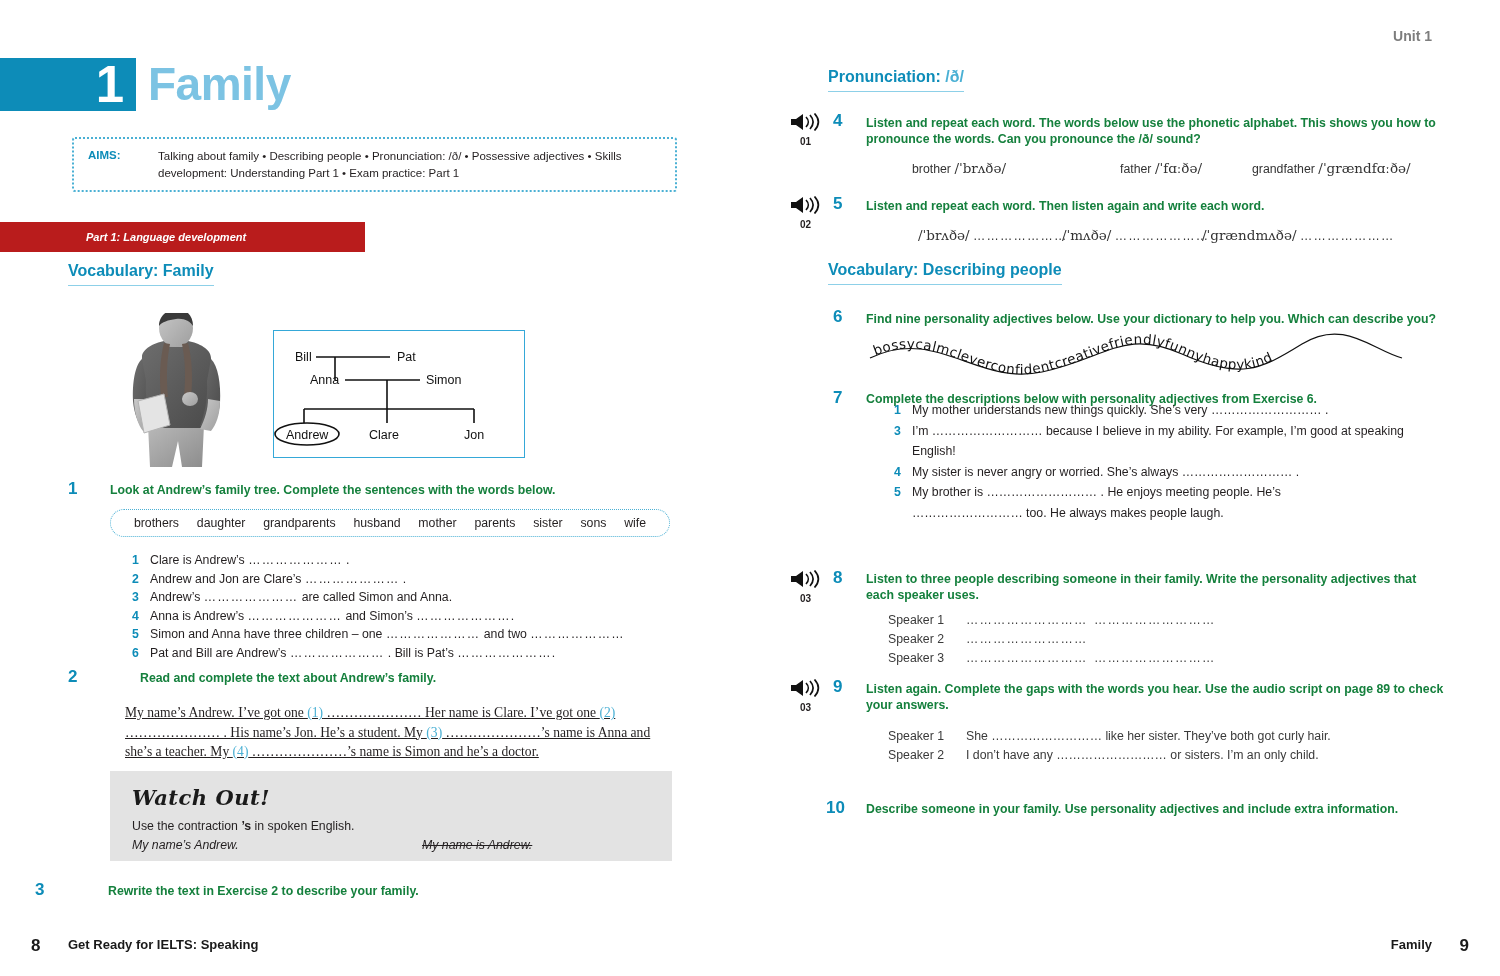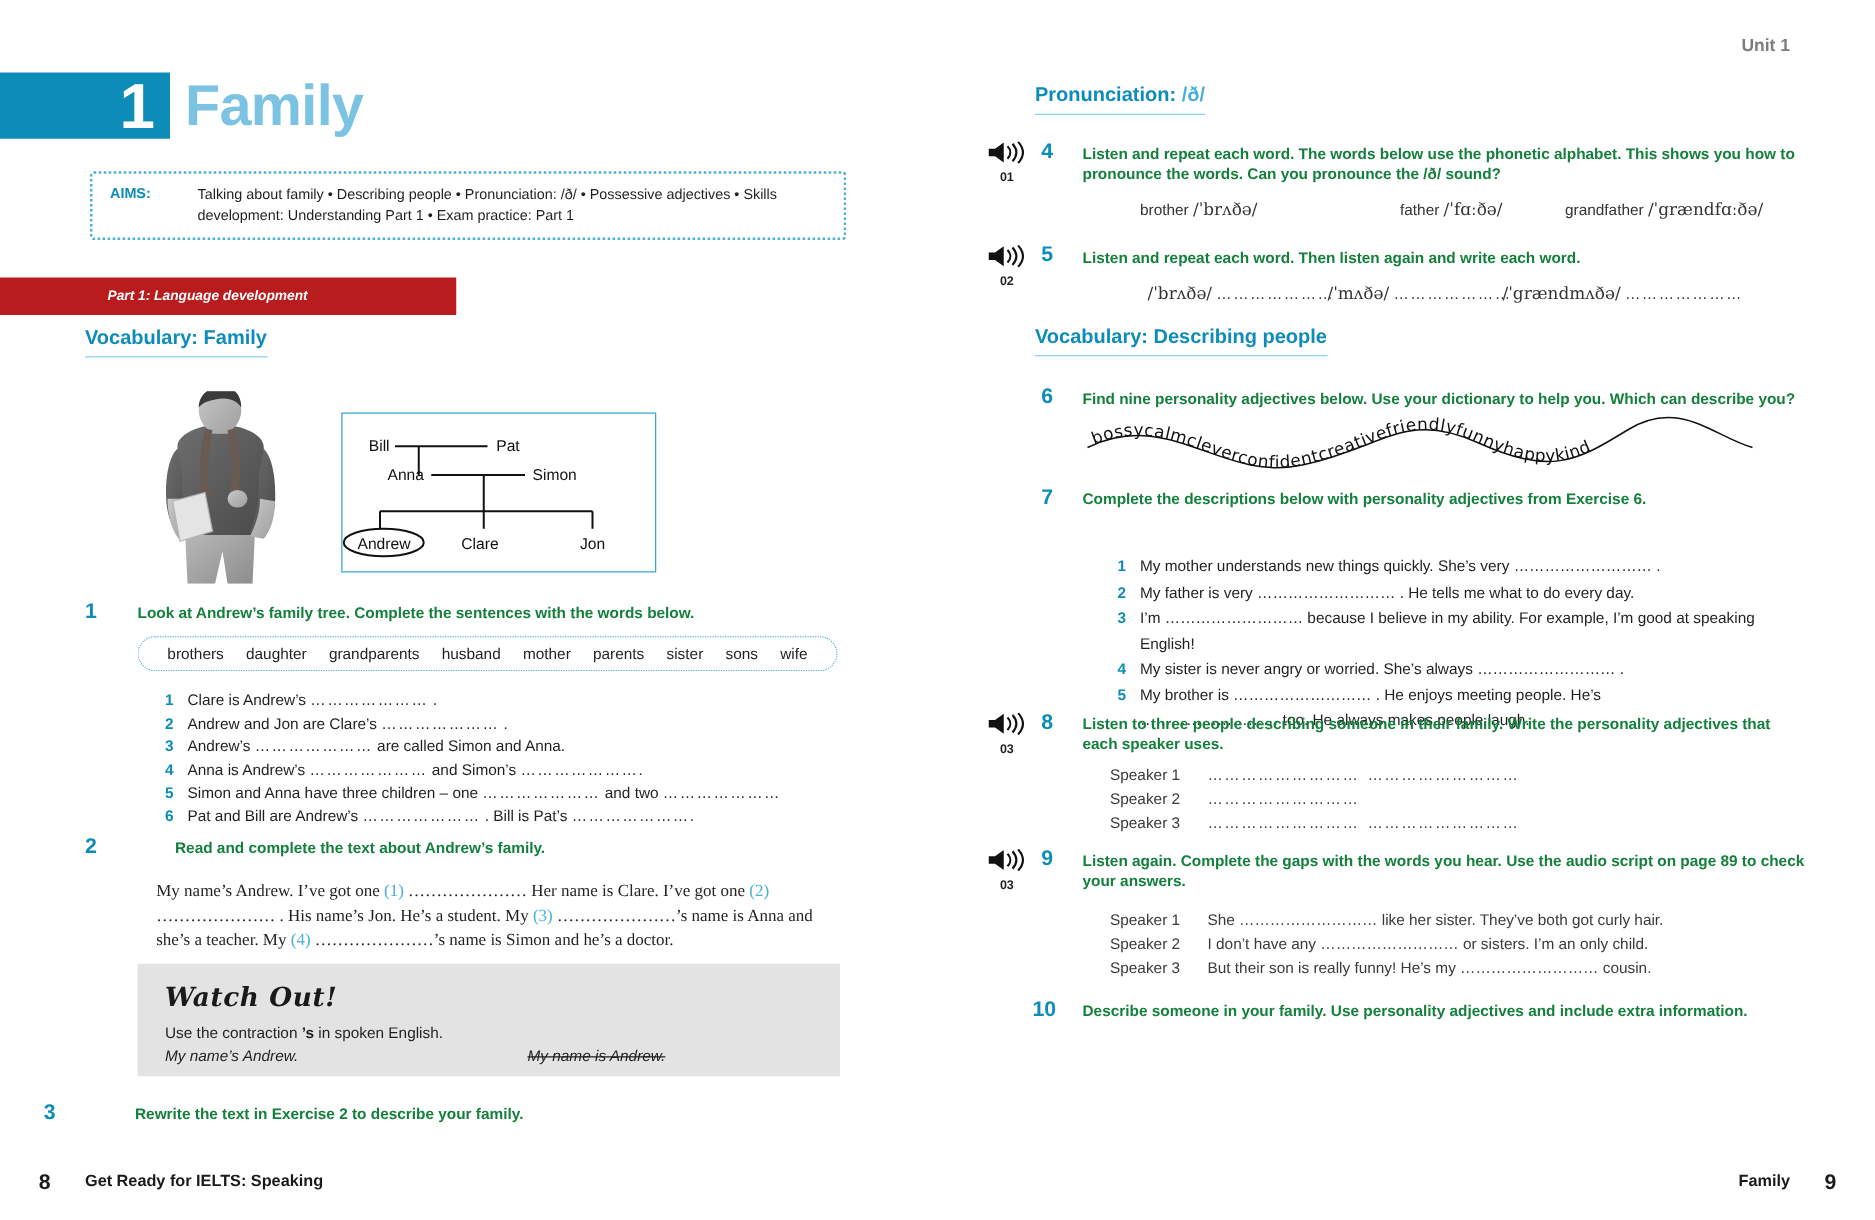--- a/index.html
+++ b/index.html
@@ -86,20 +86,21 @@
   .sublist .n { color:#0d8cb8; font-weight:bold; display:inline-block; width:18px; }
   .sublist .row { white-space:nowrap; }
 
   .dots { letter-spacing:1.2px; }
 
   
   .passage {
     position:absolute; left:125px; top:703px; width:545px;
     font-family:"Liberation Serif", serif; font-size:13.6px; line-height:19.5px;
     color:#231f20;
+    text-decoration:underline;
   }
   .passage .gapnum { color:#4ab0d4; }
 
   
   .watchout {
     position:absolute; left:110px; top:771px; width:562px; height:90px;
     background:#e3e3e3; padding:14px 22px 0 22px;
   }
   .watchout-title {
     font-family:"DejaVu Serif", serif; font-style:italic; font-weight:bold;
@@ -367,26 +368,23 @@
         <use href="#wavepath"></use>
         <text font-family="DejaVu Sans, sans-serif" font-size="13.5" fill="#111" letter-spacing="0.4">
           <textPath href="#wavepath" startOffset="1%" id="wavetext">bossycalmcleverconfidentcreativefriendlyfunnyhappykind</textPath>
         </text>
       </svg>
     </div>
 
     <div class="ex-num" style="left:83px; top:388px;">7</div>
     <div class="ex-text" style="left:116px; top:391px; width:600px;">Complete the descriptions below with personality adjectives from Exercise 6.</div>
 
-    <div class="sublist" style="left:144px; top:443px; width:560px; line-height:20.5px;">
+    <div class="sublist" style="left:144px; top:400px; width:560px; line-height:20.5px;">
       <div>
         <span class="n">1</span><span>My mother understands new things quickly. She’s very ……………………… .</span>
-      </div>
-      <div>
-        <span class="n">2</span><span>My father is very ……………………… . He tells me what to do every day.</span>
       </div>
       <div style="display:flex;">
         <span class="n">3</span>
           <span style="width:525px; display:inline-block;">I’m ……………………… because I believe in my ability. For example, I’m good at speaking English!</span>
       </div>
       <div>
         <span class="n">4</span><span>My sister is never angry or worried. She’s always ……………………… .</span>
       </div>
       <div style="display:flex;">
         <span class="n">5</span>
@@ -434,23 +432,20 @@
     <div class="ex-num" style="left:83px; top:677px;">9</div>
     <div class="ex-text" style="left:116px; top:681px; width:590px;">Listen again. Complete the gaps with the words you hear. Use the audio script on page 89 to check your answers.</div>
 
     <div class="speaker-tbl" style="left:138px; top:727px;">
       <div>
         <span class="lbl">Speaker 1</span><span>She ……………………… like her sister. They’ve both got curly hair.</span>
       </div>
       <div>
         <span class="lbl">Speaker 2</span><span>I don’t have any ……………………… or sisters. I’m an only child.</span>
       </div>
-      <div>
-        <span class="lbl">Speaker 3</span><span>But their son is really funny! He’s my ……………………… cousin.</span>
-      </div>
     </div>
 
     <div class="ex-num small" style="left:76px; top:798px; font-size:17px;">10</div>
     <div class="ex-text" style="left:116px; top:801px; width:610px;">Describe someone in your family. Use personality adjectives and include extra information.</div>
 
     <div class="foot foot-txt-right">Family</div>
     <div class="foot foot-pg-right">9</div>
   </div>
 
 </div>

